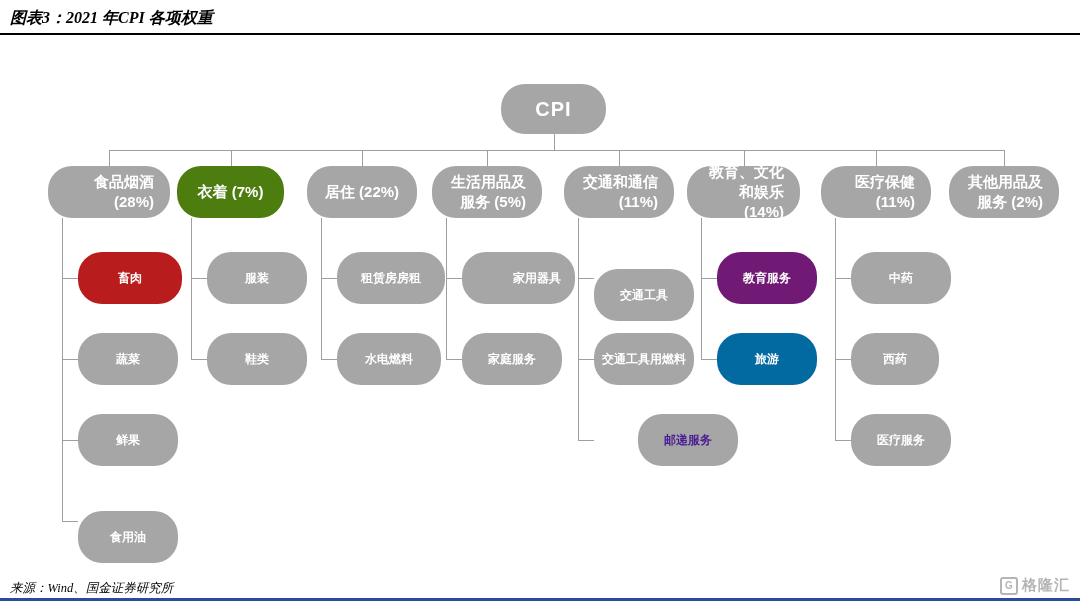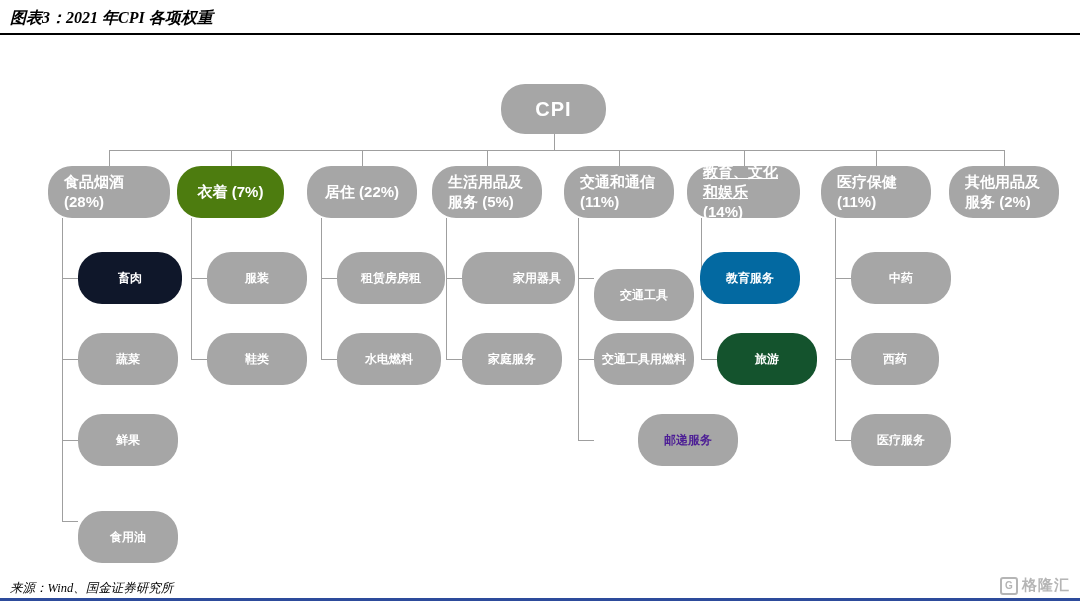--- a/index.html
+++ b/index.html
@@ -3,21 +3,21 @@
 <meta charset="utf-8">
 <style>
   html,body{margin:0;padding:0;background:#ffffff;}
   .page{position:relative;width:1080px;height:602px;background:#ffffff;overflow:hidden;
         font-family:"Liberation Sans",sans-serif;}
   .title{position:absolute;left:10px;top:8px;font-family:"Liberation Serif",serif;
          font-style:italic;font-weight:bold;font-size:16px;color:#000;}
   .title-rule{position:absolute;left:0;right:0;top:33px;height:2px;background:#000;}
   .diagram{position:absolute;left:0;top:0;right:0;bottom:0;}
   .box{position:absolute;display:flex;align-items:center;justify-content:center;
-       text-align:left;color:#fff;box-sizing:border-box;border-radius:24px;}
+       text-align:right;color:#fff;box-sizing:border-box;border-radius:24px;}
   .root-box{font-size:20px;font-weight:bold;letter-spacing:1px;}
   .category-box{font-size:15px;font-weight:bold;line-height:1.35;padding:0 16px;}
   .child-box{font-size:12px;font-weight:bold;padding:0 4px;}
   .line{position:absolute;}
   .source{position:absolute;left:10px;top:580px;font-family:"Liberation Serif",serif;
           font-style:italic;font-size:12.5px;color:#000;}
   .watermark{position:absolute;right:10px;top:576px;display:flex;align-items:center;gap:4px;color:#b5b5b5;}
   .wm-icon{display:flex;align-items:center;justify-content:center;width:14px;height:14px;
            border:2px solid #b5b5b5;border-radius:3px;font-size:10px;font-weight:bold;line-height:1;}
   .wm-text{font-size:15px;font-weight:bold;letter-spacing:1px;}
@@ -30,21 +30,21 @@
   <div class="title">图表3：2021 年CPI 各项权重</div>
   <div class="title-rule" style="background: rgb(0, 0, 0);"></div>
   <div id="diagram" class="diagram">
       <div class="box root-box" style="left: 501px; top: 84px; width: 105px; height: 50px; background: rgb(166, 166, 166); color: rgb(255, 255, 255);">CPI</div>
       <div class="line" style="left: 553.5px; top: 134px; width: 1px; height: 16px; background: rgb(159, 159, 159);"></div>
       <div class="line" style="left: 109px; top: 150px; width: 895px; height: 1px; background: rgb(159, 159, 159);"></div>
       <div class="line" style="left: 109px; top: 150px; width: 1px; height: 16px; background: rgb(159, 159, 159);"></div>
       <div class="box category-box" style="left: 48px; top: 166px; width: 122px; height: 52px; background: rgb(166, 166, 166); color: rgb(255, 255, 255);">食品烟酒 (28%)</div>
       <div class="line" style="left: 62px; top: 218px; width: 1px; height: 303px; background: rgb(159, 159, 159);"></div>
       <div class="line" style="left: 62px; top: 278px; width: 16px; height: 1px; background: rgb(159, 159, 159);"></div>
-      <div class="box child-box" style="left: 78px; top: 252px; width: 104px; height: 52px; background: #0f172a; color: rgb(255, 255, 255);">畜肉</div>
+      <div class="box child-box" style="left: 78px; top: 252px; width: 104px; height: 52px; background: #b91c1c; color: rgb(255, 255, 255);">畜肉</div>
       <div class="line" style="left: 62px; top: 359px; width: 16px; height: 1px; background: rgb(159, 159, 159);"></div>
       <div class="box child-box" style="left: 78px; top: 333px; width: 100px; height: 52px; background: rgb(166, 166, 166); color: rgb(255, 255, 255);">蔬菜</div>
       <div class="line" style="left: 62px; top: 440px; width: 16px; height: 1px; background: rgb(159, 159, 159);"></div>
       <div class="box child-box" style="left: 78px; top: 414px; width: 100px; height: 52px; background: rgb(166, 166, 166); color: rgb(255, 255, 255);">鲜果</div>
       <div class="line" style="left: 62px; top: 521px; width: 16px; height: 1px; background: rgb(159, 159, 159);"></div>
       <div class="box child-box" style="left: 78px; top: 495px; width: 100px; height: 52px; background: rgb(166, 166, 166); color: rgb(255, 255, 255); margin-top: 16px;">食用油</div>
       <div class="line" style="left: 230.5px; top: 150px; width: 1px; height: 16px; background: rgb(159, 159, 159);"></div>
       <div class="box category-box" style="left: 177px; top: 166px; width: 107px; height: 52px; background: #4d7c0f; color: rgb(255, 255, 255);">衣着 (7%)</div>
       <div class="line" style="left: 191px; top: 218px; width: 1px; height: 141px; background: rgb(159, 159, 159);"></div>
       <div class="line" style="left: 191px; top: 278px; width: 16px; height: 1px; background: rgb(159, 159, 159);"></div>
@@ -68,26 +68,26 @@
       <div class="line" style="left: 619px; top: 150px; width: 1px; height: 16px; background: rgb(159, 159, 159);"></div>
       <div class="box category-box" style="left: 564px; top: 166px; width: 110px; height: 52px; background: rgb(166, 166, 166); color: rgb(255, 255, 255);">交通和通信 (11%)</div>
       <div class="line" style="left: 578px; top: 218px; width: 1px; height: 222px; background: rgb(159, 159, 159);"></div>
       <div class="line" style="left: 578px; top: 278px; width: 16px; height: 1px; background: rgb(159, 159, 159);"></div>
       <div class="box child-box" style="left: 594px; top: 269px; width: 100px; height: 52px; background: rgb(166, 166, 166); color: rgb(255, 255, 255);">交通工具</div>
       <div class="line" style="left: 578px; top: 359px; width: 16px; height: 1px; background: rgb(159, 159, 159);"></div>
       <div class="box child-box" style="left: 594px; top: 333px; width: 100px; height: 52px; background: rgb(166, 166, 166); color: rgb(255, 255, 255);">交通工具用燃料</div>
       <div class="line" style="left: 578px; top: 440px; width: 16px; height: 1px; background: rgb(159, 159, 159);"></div>
       <div class="box child-box" style="left: 594px; top: 414px; width: 100px; height: 52px; background: rgb(166, 166, 166); color: #4c1d95; margin-left: 44px;">邮递服务</div>
       <div class="line" style="left: 743.5px; top: 150px; width: 1px; height: 16px; background: rgb(159, 159, 159);"></div>
-      <div class="box category-box" style="left: 687px; top: 166px; width: 113px; height: 52px; background: rgb(166, 166, 166); color: rgb(255, 255, 255); text-decoration: underline;">教育、文化和娱乐 (14%)</div>
+      <div class="box category-box" style="left: 687px; top: 166px; width: 113px; height: 52px; background: rgb(166, 166, 166); color: rgb(255, 255, 255);">教育、文化和娱乐 (14%)</div>
       <div class="line" style="left: 701px; top: 218px; width: 1px; height: 141px; background: rgb(159, 159, 159);"></div>
       <div class="line" style="left: 701px; top: 278px; width: 16px; height: 1px; background: rgb(159, 159, 159);"></div>
-      <div class="box child-box" style="left: 700px; top: 252px; width: 100px; height: 52px; background: #0369a1; color: rgb(255, 255, 255);">教育服务</div>
+      <div class="box child-box" style="left: 717px; top: 252px; width: 100px; height: 52px; background: #701a75; color: rgb(255, 255, 255);">教育服务</div>
       <div class="line" style="left: 701px; top: 359px; width: 16px; height: 1px; background: rgb(159, 159, 159);"></div>
-      <div class="box child-box" style="left: 717px; top: 333px; width: 100px; height: 52px; background: #14532d; color: rgb(255, 255, 255);">旅游</div>
+      <div class="box child-box" style="left: 717px; top: 333px; width: 100px; height: 52px; background: #0369a1; color: rgb(255, 255, 255);">旅游</div>
       <div class="line" style="left: 876px; top: 150px; width: 1px; height: 16px; background: rgb(159, 159, 159);"></div>
       <div class="box category-box" style="left: 821px; top: 166px; width: 110px; height: 52px; background: rgb(166, 166, 166); color: rgb(255, 255, 255);">医疗保健 (11%)</div>
       <div class="line" style="left: 835px; top: 218px; width: 1px; height: 222px; background: rgb(159, 159, 159);"></div>
       <div class="line" style="left: 835px; top: 278px; width: 16px; height: 1px; background: rgb(159, 159, 159);"></div>
       <div class="box child-box" style="left: 851px; top: 252px; width: 100px; height: 52px; background: rgb(166, 166, 166); color: rgb(255, 255, 255);">中药</div>
       <div class="line" style="left: 835px; top: 359px; width: 16px; height: 1px; background: rgb(159, 159, 159);"></div>
       <div class="box child-box" style="left: 851px; top: 333px; width: 88px; height: 52px; background: rgb(166, 166, 166); color: rgb(255, 255, 255);">西药</div>
       <div class="line" style="left: 835px; top: 440px; width: 16px; height: 1px; background: rgb(159, 159, 159);"></div>
       <div class="box child-box" style="left: 851px; top: 414px; width: 100px; height: 52px; background: rgb(166, 166, 166); color: rgb(255, 255, 255);">医疗服务</div>
       <div class="line" style="left: 1004px; top: 150px; width: 1px; height: 16px; background: rgb(159, 159, 159);"></div>

